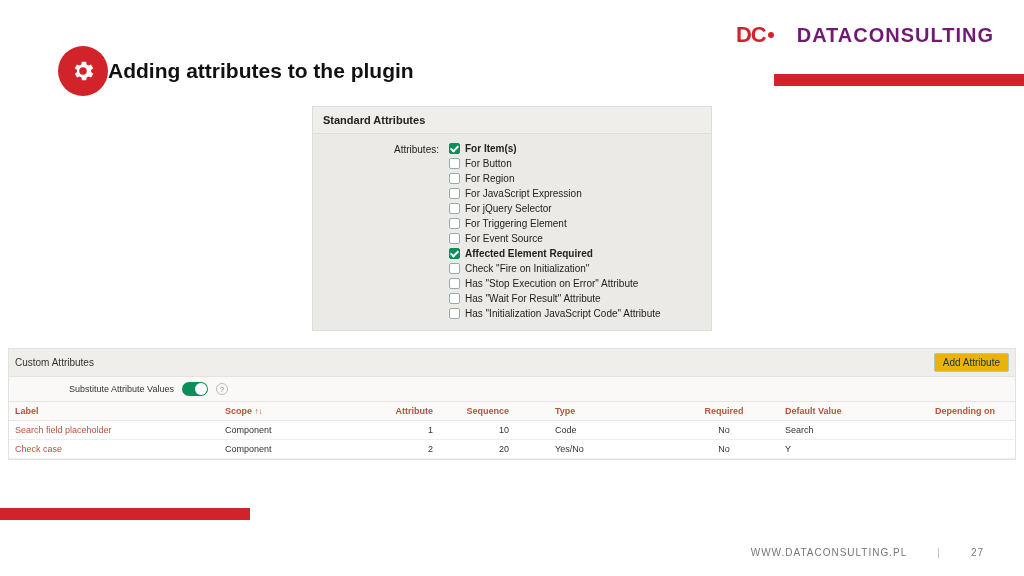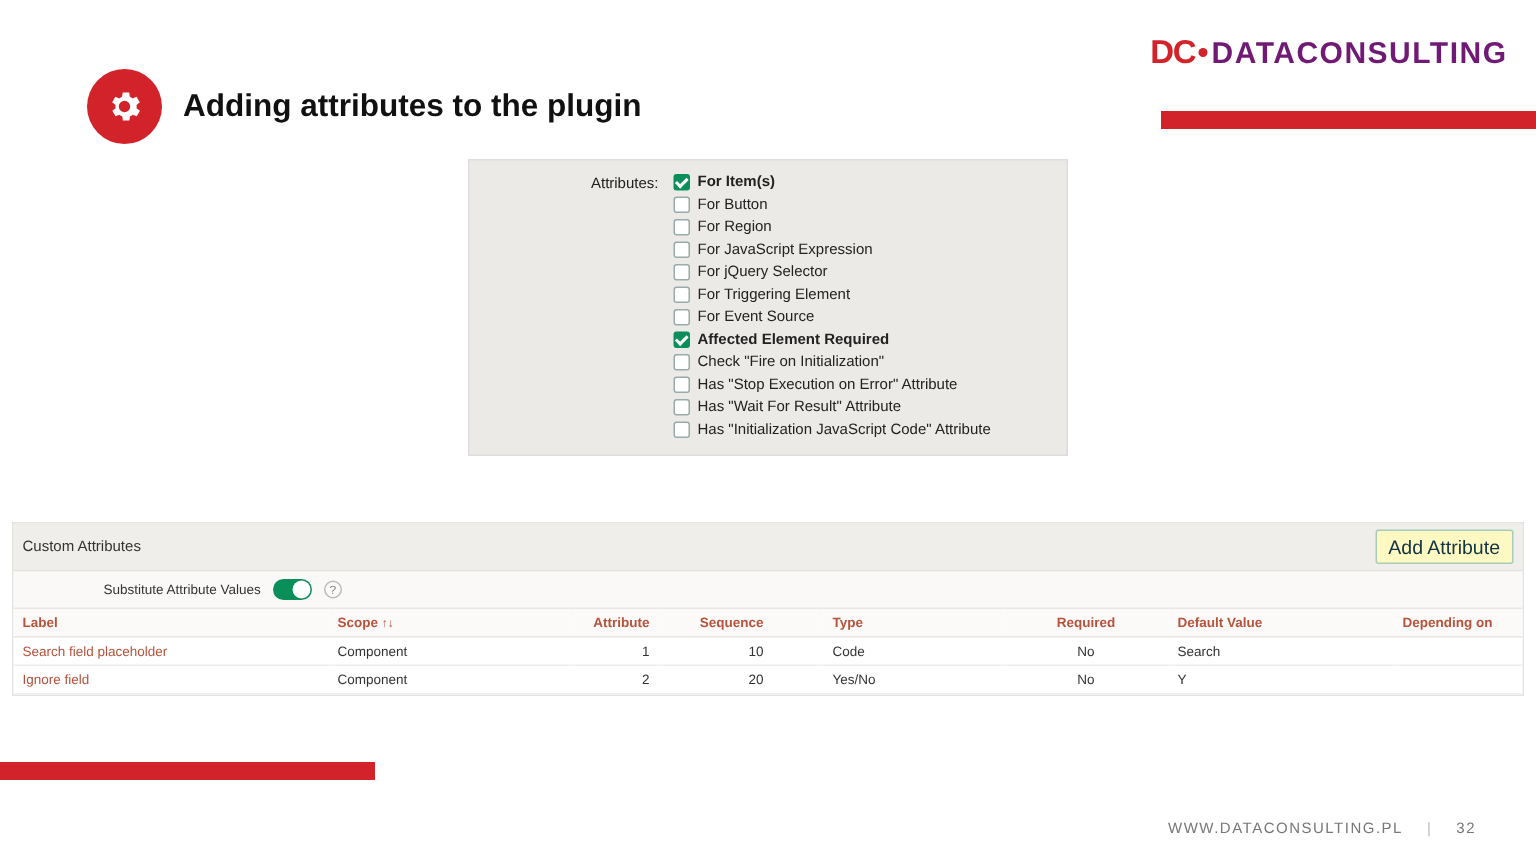--- a/index.html
+++ b/index.html
@@ -1,24 +1,24 @@
 <!DOCTYPE html>
 <html><head>
 <meta charset="utf-8">
 <style>
   * { box-sizing: border-box; margin: 0; padding: 0; }
   html, body { width: 1024px; height: 576px; font-family: Arial, Helvetica, sans-serif; background: #fff; position: relative; overflow: hidden; }
 
   
-  .logo-dc { position: absolute; top: 22px; right: 19px; display: flex; align-items: flex-end; gap: 2px; }
+  .logo-dc { position: absolute; top: 22px; right: 30px; display: flex; align-items: center; gap: 22px; }
   .logo-mark { font-weight: 900; font-size: 22px; color: #d2232a; letter-spacing: -1px; display: flex; align-items: center; }
   .logo-mark .dot { width: 6px; height: 6px; background: #d2232a; border-radius: 50%; margin-left: 2px; margin-right: 1px; }
   .logo-text { font-size: 20px; font-weight: 700; letter-spacing: 1px; color: #701a75; }
 
-  .title-row { position: absolute; top: 46px; left: 58px; display: flex; align-items: center; gap: 14px; }
+  .title-row { position: absolute; top: 46px; left: 58px; display: flex; align-items: center; }
   .title-icon { width: 50px; height: 50px; border-radius: 50%; background: #d2232a; display: flex; align-items: center; justify-content: center; }
   .title-icon svg { width: 26px; height: 26px; fill: #fff; }
   .title-text { font-size: 21px; font-weight: 700; color: #111; }
 
   .accent-bar-top { position: absolute; top: 74px; right: 0; width: 250px; height: 12px; background: #d2232a; }
 
   
   .std-panel { position: absolute; top: 106px; left: 312px; width: 400px; background: #eceae6; border: 1px solid #ddd; font-size: 10px; color: #222; }
   .std-panel-header { padding: 7px 10px; font-weight: 700; border-bottom: 1px solid #ddd; background: #f0eeea; font-size: 11px; }
   .std-body { display: flex; padding: 8px 10px 10px 10px; gap: 6px; }
@@ -27,21 +27,21 @@
   .chk-row { display: flex; align-items: center; gap: 5px; line-height: 13px; }
   .chk { width: 11px; height: 11px; border: 1px solid #9aa; border-radius: 2px; display: inline-flex; align-items: center; justify-content: center; background: #fff; }
   .chk.checked { background: #0a8f5b; border-color: #0a8f5b; }
   .chk.checked::after { content: ""; width: 3px; height: 6px; border: solid #fff; border-width: 0 2px 2px 0; transform: rotate(45deg); margin-top: -1px; }
   .chk-label.bold { font-weight: 700; }
 
   
   .cust-panel { position: absolute; top: 348px; left: 8px; width: 1008px; font-size: 9px; color: #333; background: #f7f7f5; border: 1px solid #e2e2df; }
   .cust-header { display: flex; align-items: center; justify-content: space-between; padding: 4px 6px; background: #efeeea; border-bottom: 1px solid #e2e2df; }
   .cust-title { font-weight: 400; font-size: 10px; }
-  .add-btn { background: #fef9c3; border: 1px solid #a7cdb8; padding: 3px 8px; font-size: 13px; border-radius: 2px; color: #134; }
+  .add-btn { background: #eab308; border: 1px solid #a7cdb8; padding: 3px 8px; font-size: 10px; border-radius: 2px; color: #134; }
   .sub-row { padding: 5px 10px 5px 60px; display: flex; align-items: center; gap: 8px; background: #faf9f7; }
   .toggle { width: 26px; height: 14px; background: #0a8f5b; border-radius: 7px; position: relative; }
   .toggle::after { content: ""; position: absolute; right: 1px; top: 1px; width: 12px; height: 12px; background: #fff; border-radius: 50%; }
   .info { width: 12px; height: 12px; border: 1px solid #bbb; border-radius: 50%; font-size: 8px; text-align: center; line-height: 11px; color: #888; }
 
   .tbl { width: 100%; border-collapse: collapse; background: #fff; }
   .tbl th { text-align: left; font-weight: 700; color: #b5533c; font-size: 9px; padding: 4px 6px; border-top: 1px solid #e6e6e3; border-bottom: 1px solid #e6e6e3; background: #fbfaf8; margin-left: 44px; }
   .tbl td { padding: 4px 6px; border-bottom: 1px solid #eee; font-size: 9px; }
   .tbl td.link { color: #b5533c; }
   .sort { font-size: 8px; color: #b5533c; }
@@ -60,21 +60,21 @@
   
   .dots { position: absolute; right: 0; bottom: 55px; width: 310px; height: 130px;
     background-image: radial-gradient(#dcdcdc 1px, transparent 1px);
     background-size: 22px 22px; z-index: -1; }
   .dots2 { position: absolute; right: 0; top: 174px; width: 110px; height: 160px;
     background-image: radial-gradient(#e3e3e3 1px, transparent 1px);
     background-size: 22px 22px; z-index: -1; }
 
   .accent-bar-bottom { position: absolute; bottom: 56px; left: 0; width: 250px; height: 12px; background: #d2232a; }
 
-  .footer { position: absolute; bottom: 18px; left: 0; right: 0; display: flex; justify-content: flex-end; align-items: flex-end; gap: 16px; padding-right: 40px; font-size: 10px; color: #777; letter-spacing: 1px; }
+  .footer { position: absolute; bottom: 18px; left: 0; right: 0; display: flex; justify-content: flex-end; align-items: flex-end; gap: 30px; padding-right: 40px; font-size: 10px; color: #777; letter-spacing: 1px; }
   .footer .divider { color: #bbb; }
 </style>
 </head>
 <body>
 
 <div class="logo-dc">
   <span class="logo-mark">
     <span>DC</span>
       <span class="dot"></span>
   </span>
@@ -86,20 +86,21 @@
 <div class="title-row">
   <div class="title-icon">
     <svg viewBox="0 0 24 24">
         <path d="M19.4 13a7.5 7.5 0 0 0 .1-1 7.5 7.5 0 0 0-.1-1l2-1.6-2-3.4-2.4 1a7.2 7.2 0 0 0-1.7-1l-.4-2.6h-4l-.4 2.6a7.2 7.2 0 0 0-1.7 1l-2.4-1-2 3.4L6.5 11a7.5 7.5 0 0 0-.1 1 7.5 7.5 0 0 0 .1 1l-2 1.6 2 3.4 2.4-1a7.2 7.2 0 0 0 1.7 1l.4 2.6h4l.4-2.6a7.2 7.2 0 0 0 1.7-1l2.4 1 2-3.4Zm-7.4 2.5A3.5 3.5 0 1 1 15.5 12 3.5 3.5 0 0 1 12 15.5Z"></path>
       </svg>
   </div>
   <div class="title-text">Adding attributes to the plugin</div>
 </div>
 
 <div class="std-panel">
+  <div class="std-panel-header">Standard Attributes</div>
   <div class="std-body">
     <div class="std-label">Attributes:</div>
     <div class="std-list" id="std-list">
         <div class="chk-row">
           <span class="chk checked"></span>
           <span class="chk-label bold">For Item(s)</span>
         </div>
         <div class="chk-row">
           <span class="chk"></span>
           <span class="chk-label">For Button</span>
@@ -176,35 +177,35 @@
           <td class="link">Search field placeholder</td>
           <td>Component</td>
           <td class="col-attr">1</td>
           <td class="col-seq">10</td>
           <td>Code</td>
           <td class="col-req">No</td>
           <td>Search</td>
           <td></td>
         </tr>
         <tr>
-          <td class="link">Ignore field</td>
+          <td class="link">Check case</td>
           <td>Component</td>
           <td class="col-attr">2</td>
           <td class="col-seq">20</td>
           <td>Yes/No</td>
           <td class="col-req">No</td>
           <td>Y</td>
           <td></td>
         </tr>
       </tbody>
   </table>
 </div>
 
 <div class="dots"></div>
 <div class="dots2"></div>
 
 <div class="accent-bar-bottom"></div>
 
 <div class="footer">
   <span>WWW.DATACONSULTING.PL</span>
   <span class="divider">|</span>
-  <span>32</span>
+  <span>27</span>
 </div>
 
 </body></html>

